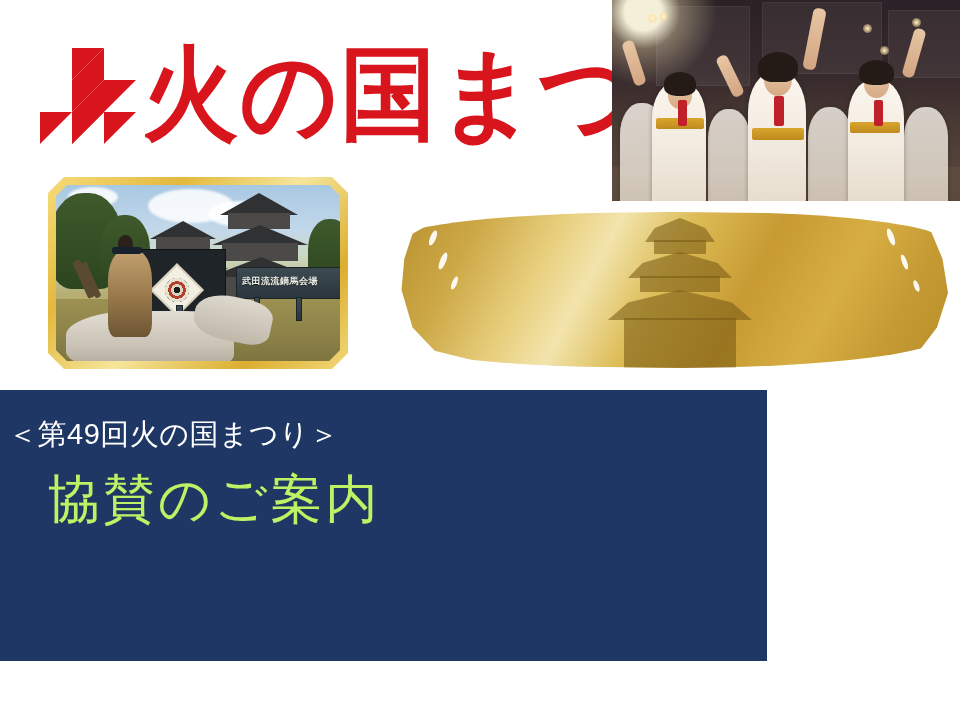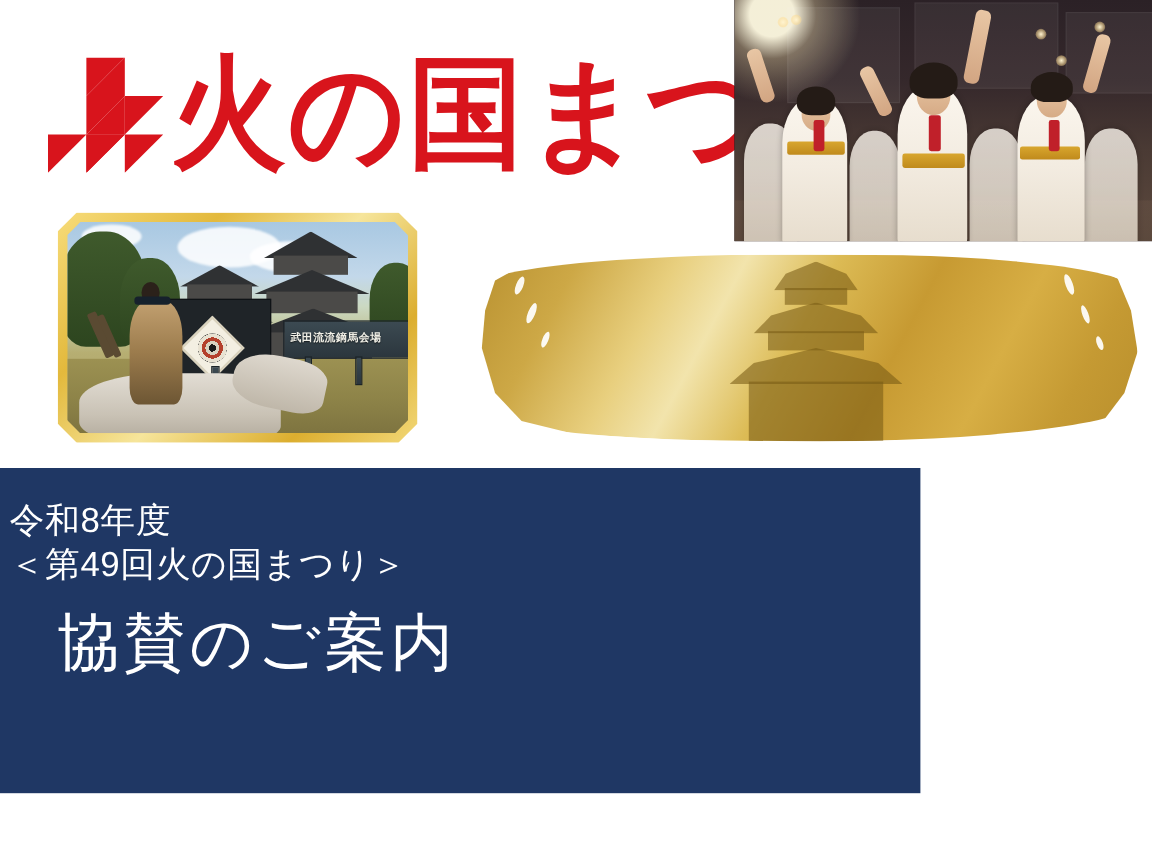--- a/index.html
+++ b/index.html
@@ -311,21 +311,21 @@
     padding: 26px 0 0 8px;
   }
   .np-line {
     color: #ffffff;
     font-size: 29px;
     line-height: 37px;
     letter-spacing: 0.5px;
     white-space: nowrap;
   }
   .np-headline {
-    color: #ffffff;
+    color: #bef264;
     font-size: 52px;
     line-height: 64px;
     letter-spacing: 3px;
     margin-top: 14px;
     margin-left: 40px;
     white-space: nowrap;
   }
 
   
   .footer-org {
@@ -466,19 +466,18 @@
       <div class="bo-speck" style="left:44px;  top:40px; width:6px;  height:18px; transform:rotate(22deg);"></div>
       <div class="bo-speck" style="left:56px;  top:64px; width:5px;  height:14px; transform:rotate(22deg);"></div>
       <div class="bo-speck" style="left:492px; top:16px; width:6px;  height:18px; transform:rotate(-20deg);"></div>
       <div class="bo-speck" style="left:506px; top:42px; width:5px;  height:16px; transform:rotate(-20deg);"></div>
       <div class="bo-speck" style="left:518px; top:68px; width:5px;  height:12px; transform:rotate(-20deg);"></div>
 
     </div>
   </div>
 
   <div class="navy-panel">
-    <div class="np-line">令和8年度</div>
     <div class="np-line">＜第49回火の国まつり＞</div>
     <div class="np-headline">協賛のご案内</div>
   </div>
 
 
 </div>
 
 </body></html>

